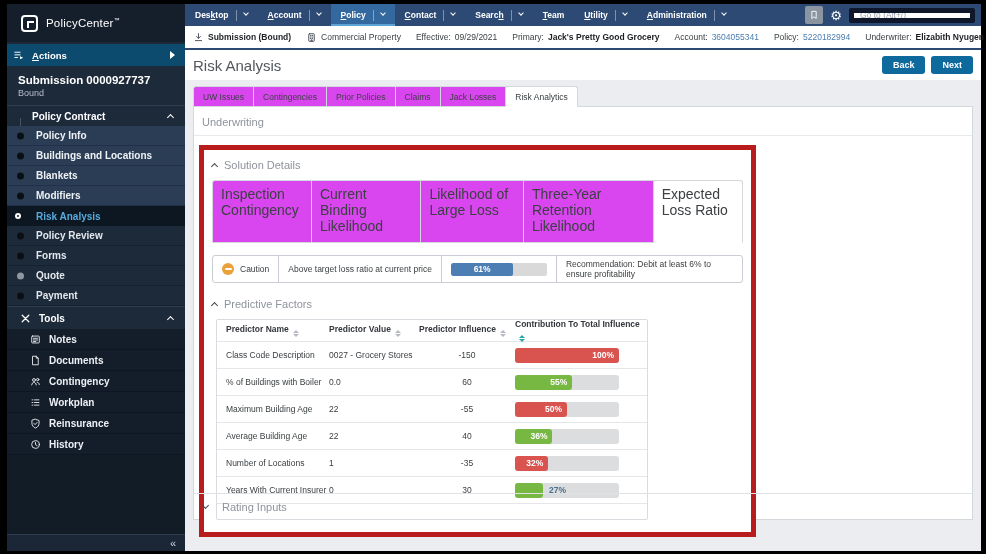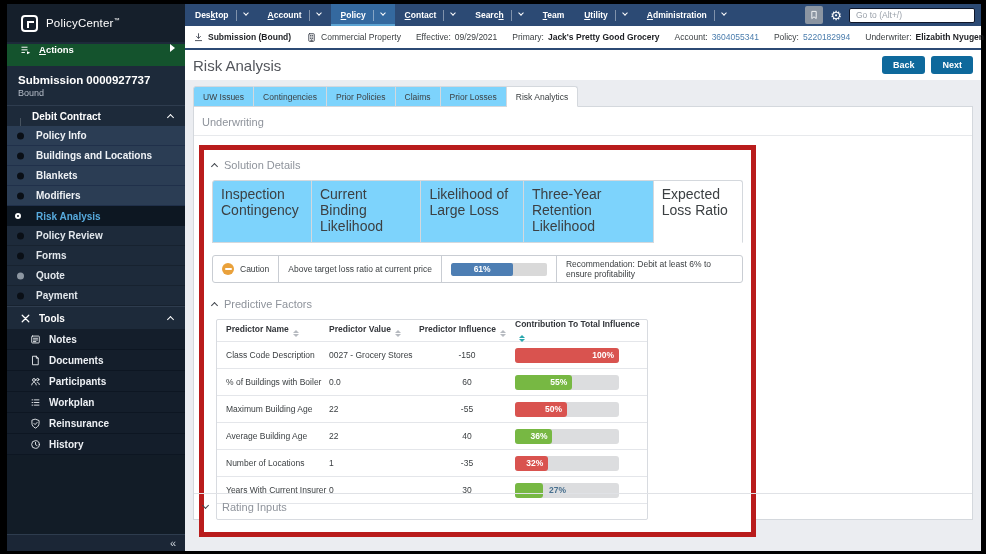--- a/index.html
+++ b/index.html
@@ -13,21 +13,21 @@
 
   
   .left-col { width:178px; flex:0 0 178px; display:flex; flex-direction:column; background:#1d2a3a; }
   .brand { height:38px; background:#151f2b; display:flex; align-items:center; gap:8px; padding-left:14px; flex:0 0 38px; }
   .brand .logo { width:17px; height:17px; border:2px solid #fff; border-radius:4px; position:relative; }
   .brand .logo::after { content:''; position:absolute; right:2px; bottom:2px; width:5px; height:5px; border-left:2px solid #fff; border-top:2px solid #fff; }
   .brand .name { color:#fff; font-size:11.5px; letter-spacing:.2px; }
   .brand .name sup { font-size:6px; }
 
   .sidebar { flex:1; display:flex; flex-direction:column; background:#1d2a3a; min-height:0; }
-  .actions-btn { margin-top:2px; height:22px; flex:0 0 22px; background:#14532d; display:flex; gap:7px; padding:0 10px 0 13px; color:#fff; font-size:9.5px; font-weight:bold; cursor:pointer; }
+  .actions-btn { margin-top:2px; height:22px; flex:0 0 22px; background:#0c4a6e; display:flex; align-items:center; gap:7px; padding:0 10px 0 6px; color:#fff; font-size:9.5px; font-weight:bold; cursor:pointer; }
   .actions-btn .arr { margin-left:auto; width:0; height:0; border-top:4px solid transparent; border-bottom:4px solid transparent; border-left:5px solid #fff; }
   .sub-block { padding:8px 12px 7px 11px; }
   .sub-title { color:#fff; font-size:11.5px; font-weight:bold; }
   .sub-status { color:#b6bec9; font-size:9px; margin-top:2px; }
 
   .group-head { height:21px; display:flex; align-items:center; color:#fff; font-size:10px; font-weight:bold; padding:0 12px 0 25px; border-top:1px solid #2e3c4e; cursor:pointer; }
   .group-head .chev { margin-left:auto; }
   .group-head.tools-head { padding-left:13px; gap:8px; height:23px; }
 
   .pc-items { position:relative; }
@@ -56,37 +56,37 @@
 
   .topnav { height:22px; flex:0 0 22px; background:#2c4a74; display:flex; align-items:stretch; padding-right:6px; color:#fff; }
   .nav-item { display:flex; align-items:center; gap:7px; padding:0 10px; font-size:8.5px; font-weight:bold; cursor:pointer; }
   .nav-item.active { background:#34699f; box-shadow:inset 0 -2px 0 #5ba3d2; }
   .nav-item .vsep { width:1px; height:11px; background:rgba(255,255,255,.4); }
   .nav-item .chev { width:4px; height:4px; border-width:1.5px; margin-top:-2px; }
   .nav-right { margin-left:auto; display:flex; align-items:center; gap:7px; }
   .bm-btn { width:18px; height:18px; background:#8b95a2; border-radius:2px; display:flex; align-items:center; justify-content:center; color:#fff; cursor:pointer; }
   .bm-btn svg { width:10px; height:12px; fill:none; stroke:#fff; stroke-width:1.4; }
   .gear { color:#fff; font-size:13px; line-height:1; cursor:pointer; }
-  .goto { width:126px; height:15px; border:1px solid #0f172a; border-radius:2px; background:#fff; font-size:8.5px; padding:0 6px; color:#333; font-family:inherit; }
+  .goto { width:126px; height:15px; border:5px solid #0f172a; border-radius:2px; background:#fff; font-size:8.5px; padding:0 6px; color:#333; font-family:inherit; }
   .goto::placeholder { color:#9aa1aa; }
 
   .contextbar { height:24px; flex:0 0 24px; background:#fff; border-bottom:2px solid #2c4a74; display:flex; align-items:center; gap:15px; padding-left:8px; font-size:8.5px; color:#3c4043; white-space:nowrap; }
   .ctx { display:flex; align-items:center; gap:4px; }
   .ctx .icon { color:#3f4450; }
   .ctx b { color:#1d1f23; }
   .ctx .lnk { color:#4b7dad; cursor:pointer; }
 
   .main { flex:1; background:#ebedf1; min-height:0; position:relative; }
   .page-head { height:30px; background:#fff; display:flex; align-items:center; padding:0 8px; }
   .page-title { font-size:15px; color:#53565c; font-weight:normal; }
   .head-btns { margin-left:auto; display:flex; gap:6px; }
   .btn { background:#0e699c; color:#fff; font-size:9px; font-weight:bold; border:none; border-radius:3px; padding:4px 11px; cursor:pointer; font-family:inherit; }
 
   .tabstrip { display:flex; margin:6px 0 0 8px; position:relative; z-index:2; }
-  .tab { background:#7dd3fc; border:1px solid #d4d8dd; border-left:none; padding:5px 9px 4px; font-size:8.5px; color:#3c4043; cursor:pointer; margin-bottom:-1px; border-bottom:1px solid #d4d8dd; }
+  .tab { background:#d946ef; border:1px solid #d4d8dd; border-left:none; padding:5px 9px 4px; font-size:8.5px; color:#3c4043; cursor:pointer; margin-bottom:-1px; border-bottom:1px solid #d4d8dd; }
   .tab:first-child { border-left:1px solid #d4d8dd; border-top-left-radius:3px; }
   .tab:last-child { border-top-right-radius:3px; }
   .tab.active { background:#fff; border-bottom-color:#fff; }
 
   .panel { margin:0 8px; background:#fff; border:1px solid #d4d8dd; height:414px; position:relative; z-index:1; }
   .uw-head { padding:9px 10px 7px 8px; border-bottom:1px solid #e7e9ec; color:#8e939b; font-size:11px; }
 
   .sd-panel { margin:9px 0 0 5px; width:557px; border:5px solid #b91c1c; background:#fff; padding:9px 8px 12px; }
   .sec-head { display:flex; align-items:center; gap:7px; color:#8e939b; font-size:11px; cursor:pointer; }
   .sec-head .chev { color:#41464d; }
@@ -149,21 +149,21 @@
             </svg>
           </span>
         <span><u>A</u><span id="actions-rest">ctions</span></span>
         <span class="arr"></span>
       </div>
       <div class="sub-block">
         <div class="sub-title">Submission 0000927737</div>
         <div class="sub-status">Bound</div>
       </div>
       <div class="group-head">
-        <span>Debit Contract</span>
+        <span>Policy Contract</span>
         <span class="chev up"></span>
       </div>
       <div class="pc-items" id="pc-items">
           <div class="pc-item visited">
             <span class="dot"></span>
             <span>Policy Info</span>
           </div>
           <div class="pc-item visited">
             <span class="dot"></span>
             <span>Buildings and Locations</span>
@@ -227,21 +227,21 @@
           </div>
           <div class="tool-item">
             <span class="icon">
               <svg viewBox="0 0 16 16">
                 <circle cx="5.8" cy="5.8" r="2.1"></circle>
                 <path d="M2.5 13c.3-2.4 1.7-3.8 3.3-3.8s3 1.4 3.3 3.8"></path>
                 <circle cx="11.2" cy="5.2" r="1.7"></circle>
                 <path d="M10.5 9.1c1.6.1 2.8 1.4 3 3.4"></path>
               </svg>
             </span>
-            <span>Participants</span>
+            <span>Contingency</span>
           </div>
           <div class="tool-item">
             <span class="icon">
               <svg viewBox="0 0 16 16">
                 <path d="M3 4.2h1.2M3 8h1.2M3 11.8h1.2M6.5 4.2H13M6.5 8H13M6.5 11.8H13"></path>
               </svg>
             </span>
             <span>Workplan</span>
           </div>
           <div class="tool-item">
@@ -371,21 +371,21 @@
           <button class="btn">Back</button>
           <button class="btn">Next</button>
         </span>
       </div>
 
       <div class="tabstrip" id="main-tabs">
           <div class="tab">UW Issues</div>
           <div class="tab">Contingencies</div>
           <div class="tab">Prior Policies</div>
           <div class="tab">Claims</div>
-          <div class="tab">Prior Losses</div>
+          <div class="tab">Jack Losses</div>
           <div class="tab active">Risk Analytics</div>
         </div>
 
       <div class="panel">
         <div class="uw-head">Underwriting</div>
 
         <div class="sd-panel">
           <div class="sec-head">
             <span class="chev up"></span>
             <span>Solution Details</span>

